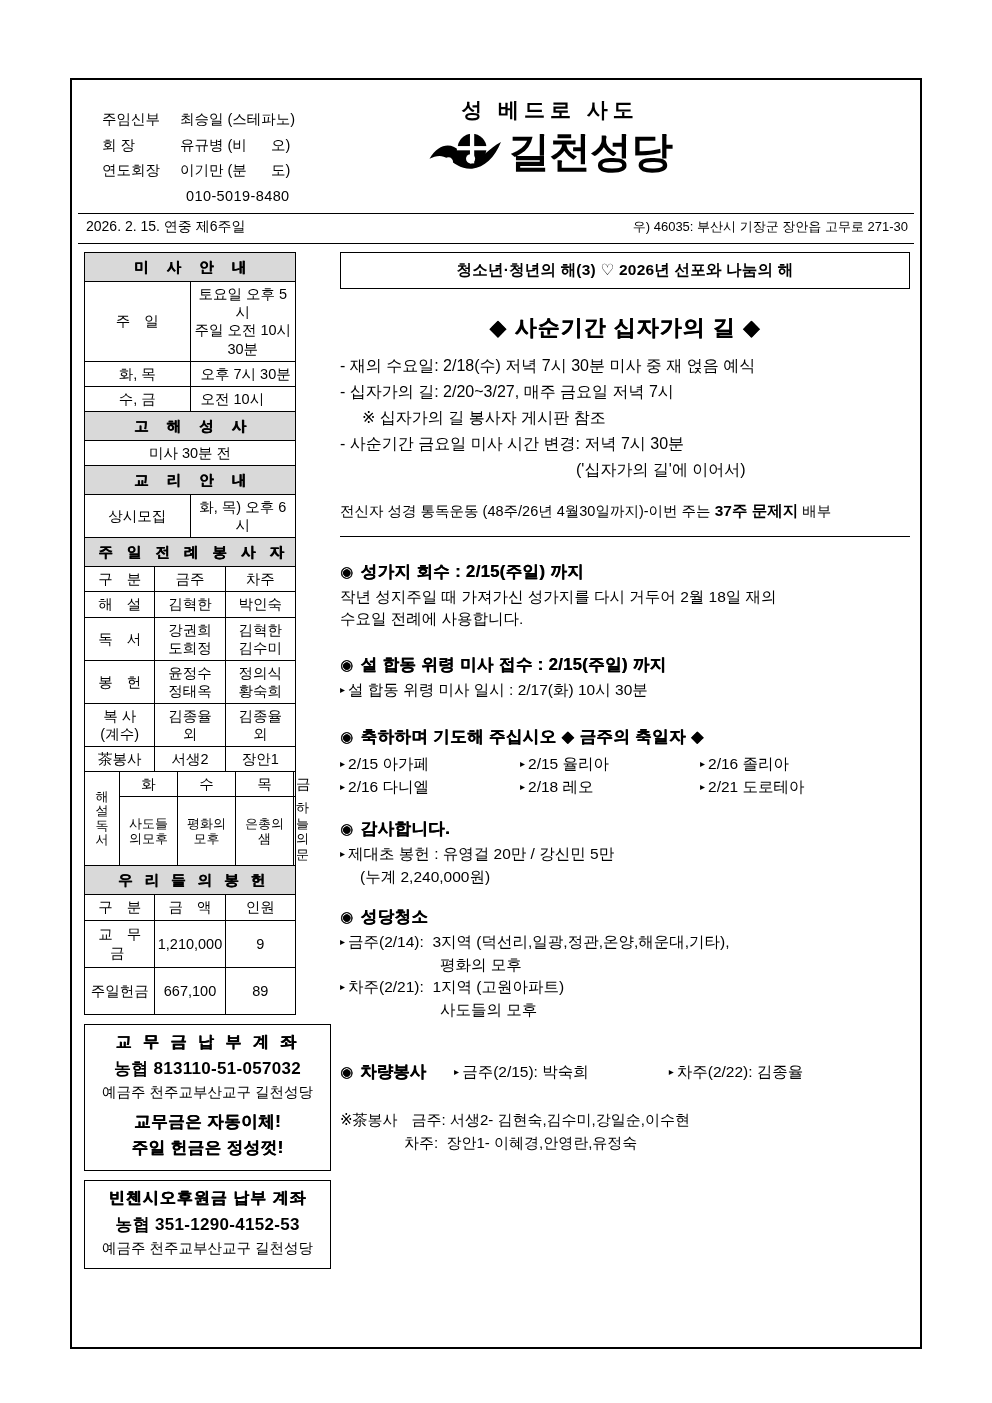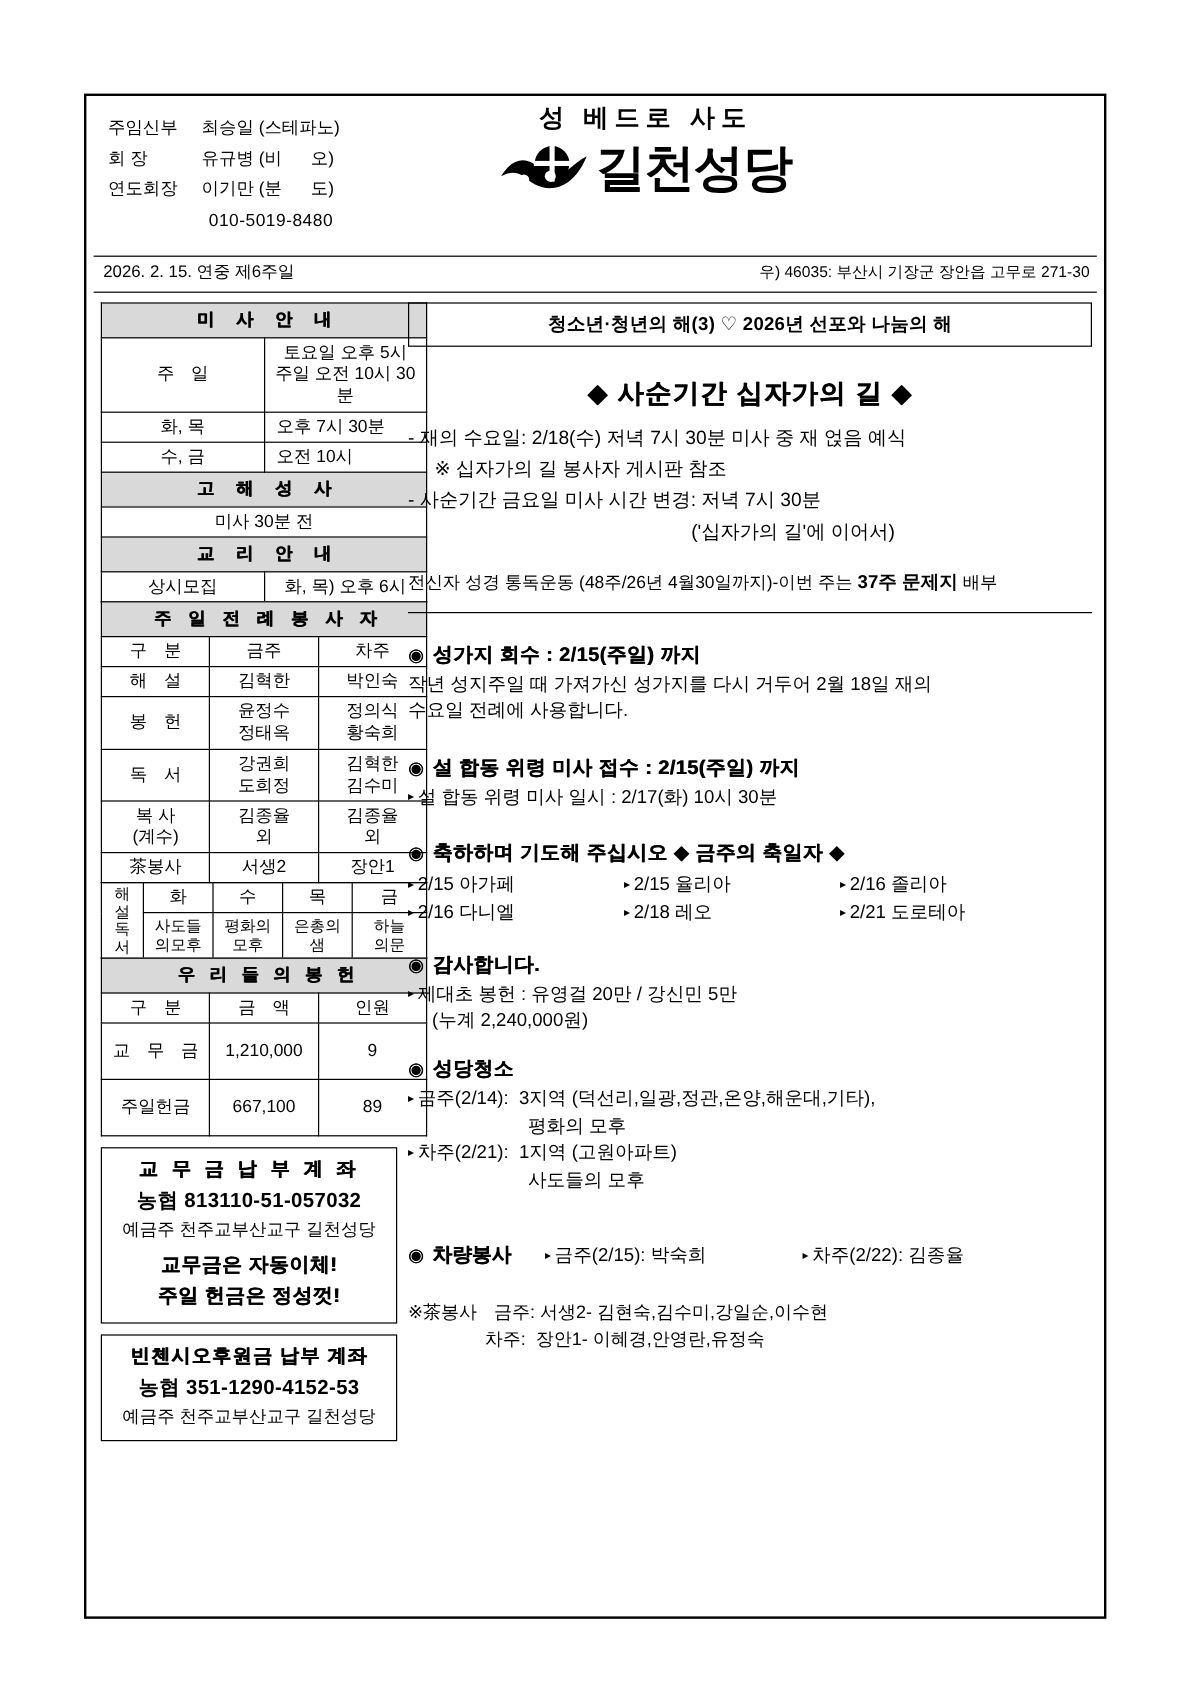--- a/index.html
+++ b/index.html
@@ -21,21 +21,21 @@
     width: 852px;
     height: 1271px;
     border: 2px solid #000;
     box-sizing: border-box;
     background: #fff;
   }
   .inner {
     position: relative;
     width: 100%;
     height: 100%;
-    padding: 4px;
+    padding: 16px;
     box-sizing: border-box;
   }
 
   
   .header {
     position: relative;
     height: 132px;
   }
   .hdr-left {
     position: absolute;
@@ -145,21 +145,21 @@
     position: absolute;
     left: 268px;
     top: 0;
     right: 10px;
     bottom: 0;
   }
 
   
   table.sb {
     border-collapse: collapse;
-    width: 272px;
+    width: 212px;
     table-layout: fixed;
     border-radius: 20px;
   }
   table.sb td, table.sb th {
     border: 1.3px solid #000;
     text-align: center;
     vertical-align: middle;
     font-size: 14.5px;
     padding: 3px 2px;
     line-height: 1.25;
@@ -390,32 +390,32 @@
           <td style="width:83px;"><span class="sp3">구 분</span></td>
           <td style="width:82px;">금주</td>
           <td>차주</td>
         </tr>
         <tr>
           <td><span class="sp3">해 설</span></td>
           <td>김혁한</td>
           <td>박인숙</td>
         </tr>
         <tr>
+          <td><span class="sp3">독 서</span></td>
+          <td style="white-space:pre-line;">강권희
+도희정</td>
+          <td style="white-space:pre-line;">김혁한
+김수미</td>
+        </tr>
+        <tr>
           <td><span class="sp3">봉 헌</span></td>
           <td style="white-space:pre-line;">윤정수
 정태옥</td>
           <td style="white-space:pre-line;">정의식
 황숙희</td>
-        </tr>
-        <tr>
-          <td><span class="sp3">독 서</span></td>
-          <td style="white-space:pre-line;">강권희
-도희정</td>
-          <td style="white-space:pre-line;">김혁한
-김수미</td>
         </tr>
         <tr>
           <td style="white-space:pre-line;">복 사
 (계수)</td>
           <td style="white-space:pre-line;">김종율
 외</td>
           <td style="white-space:pre-line;">김종율
 외</td>
         </tr>
         <tr>
@@ -490,20 +490,21 @@
 
     </div>
 
     <div class="col-right">
 
       <div class="notice-box">청소년·청년의 해(3) ♡ 2026년 선포와  나눔의 해</div>
 
       <div class="lent-title">◆ 사순기간 십자가의 길 ◆</div>
       <div class="lent-lines">
         <div class="ln">- 재의 수요일: 2/18(수) 저녁 7시 30분 미사 중 재 얹음 예식</div>
+        <div class="ln">- 십자가의 길: 2/20~3/27, 매주 금요일 저녁 7시</div>
         <div class="ln ind">※ 십자가의 길 봉사자 게시판 참조</div>
         <div class="ln">- 사순기간 금요일 미사 시간 변경: 저녁 7시 30분</div>
         <div class="ln right-ind">('십자가의 길'에 이어서)</div>
       </div>
 
       <div class="bible-line"><span>전신자 성경 통독운동 (48주/26년 4월30일까지)-이번 주는 </span><b>37주 문제지</b><span> 배부</span></div>
 
       <div class="hr-thin"></div>
 
       <div class="sec">

